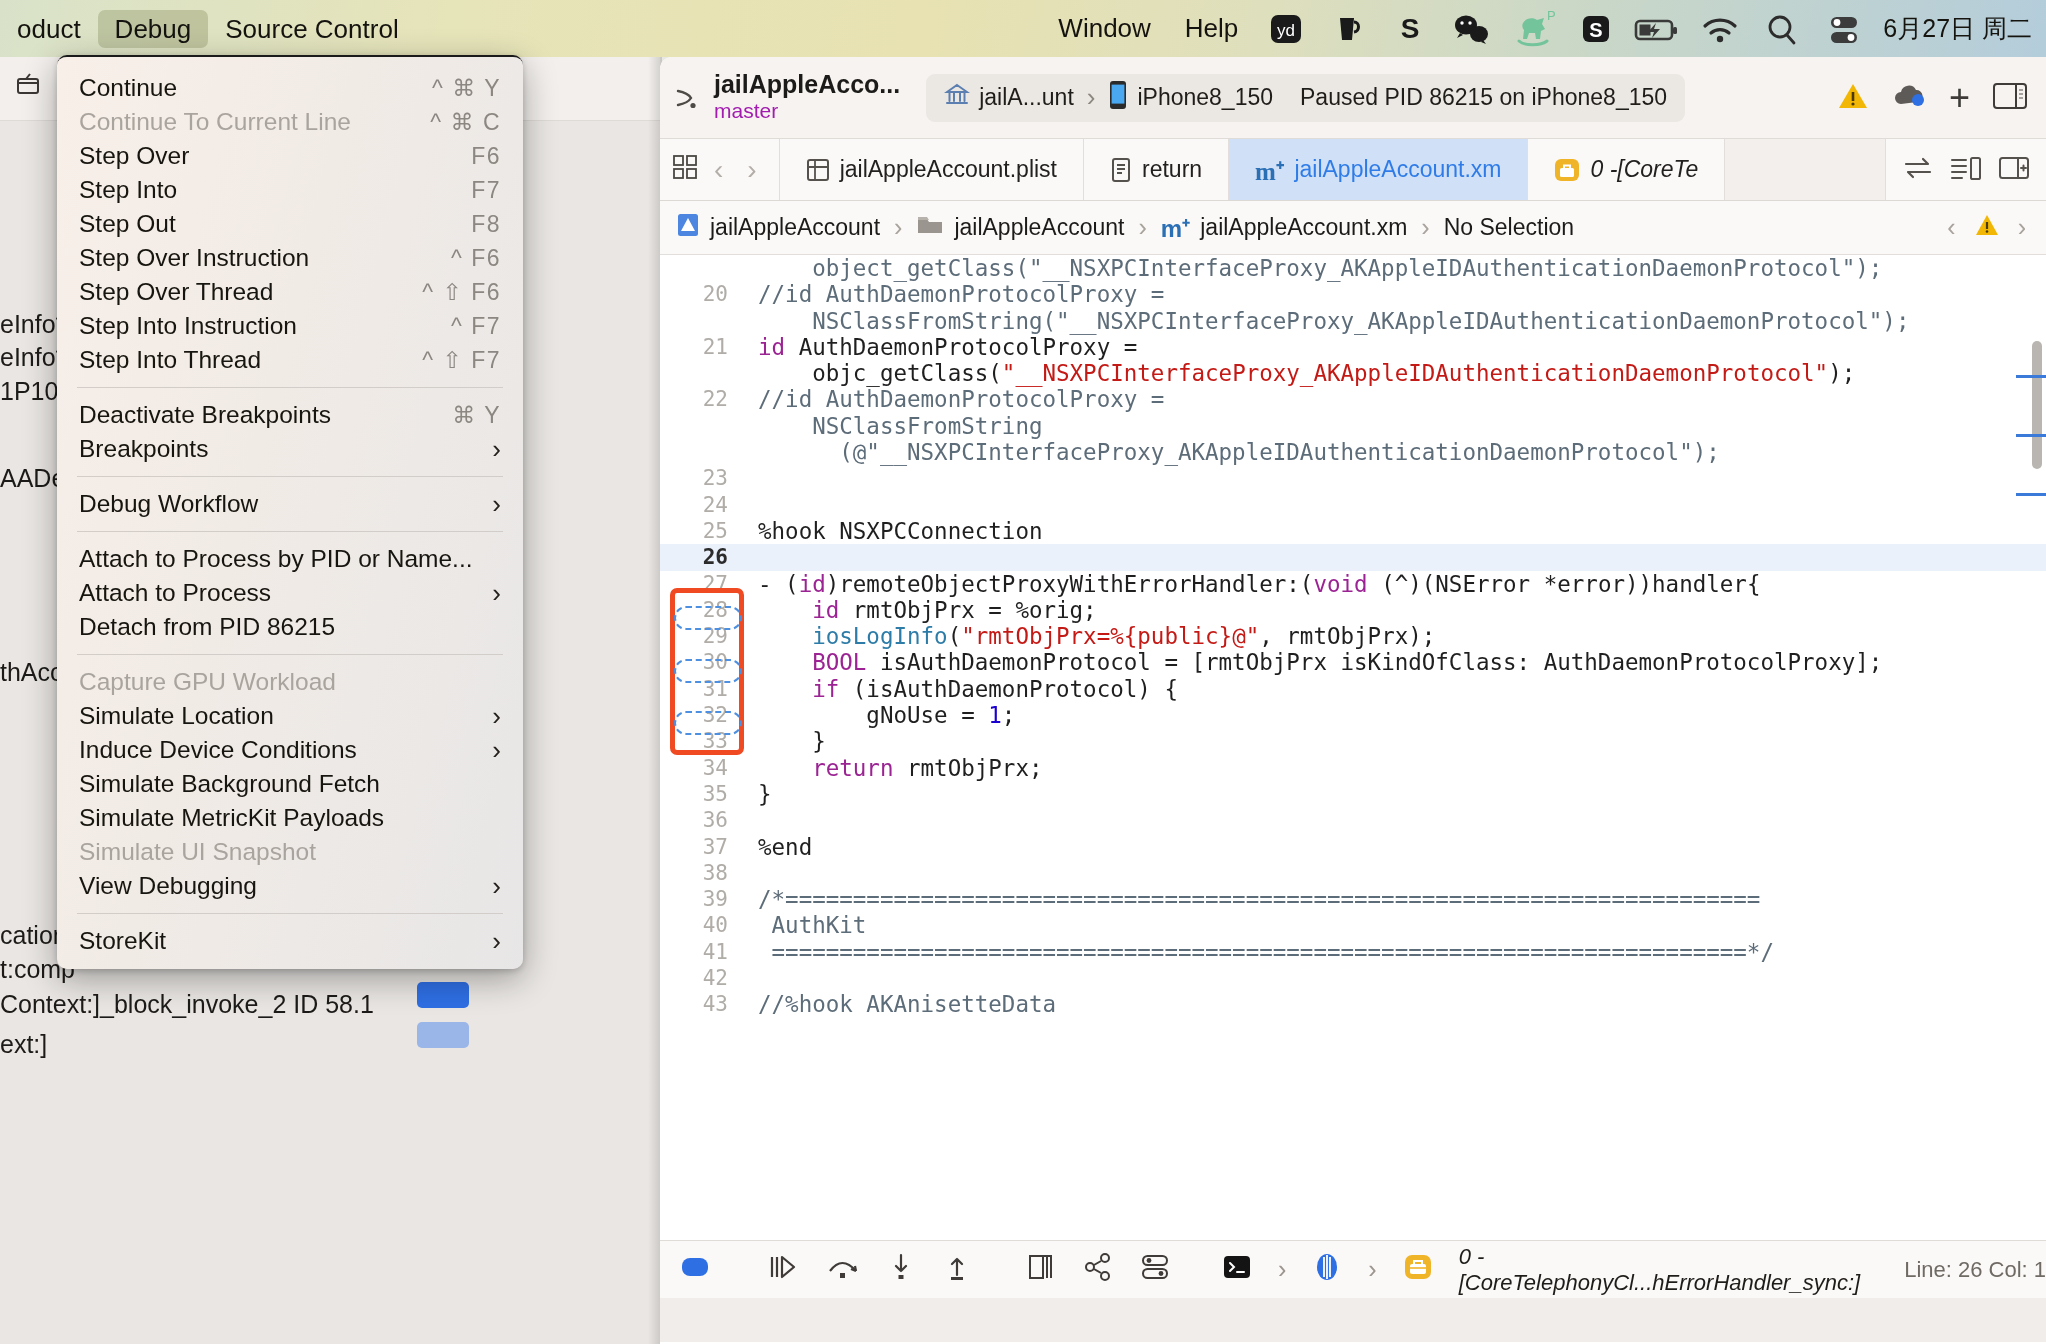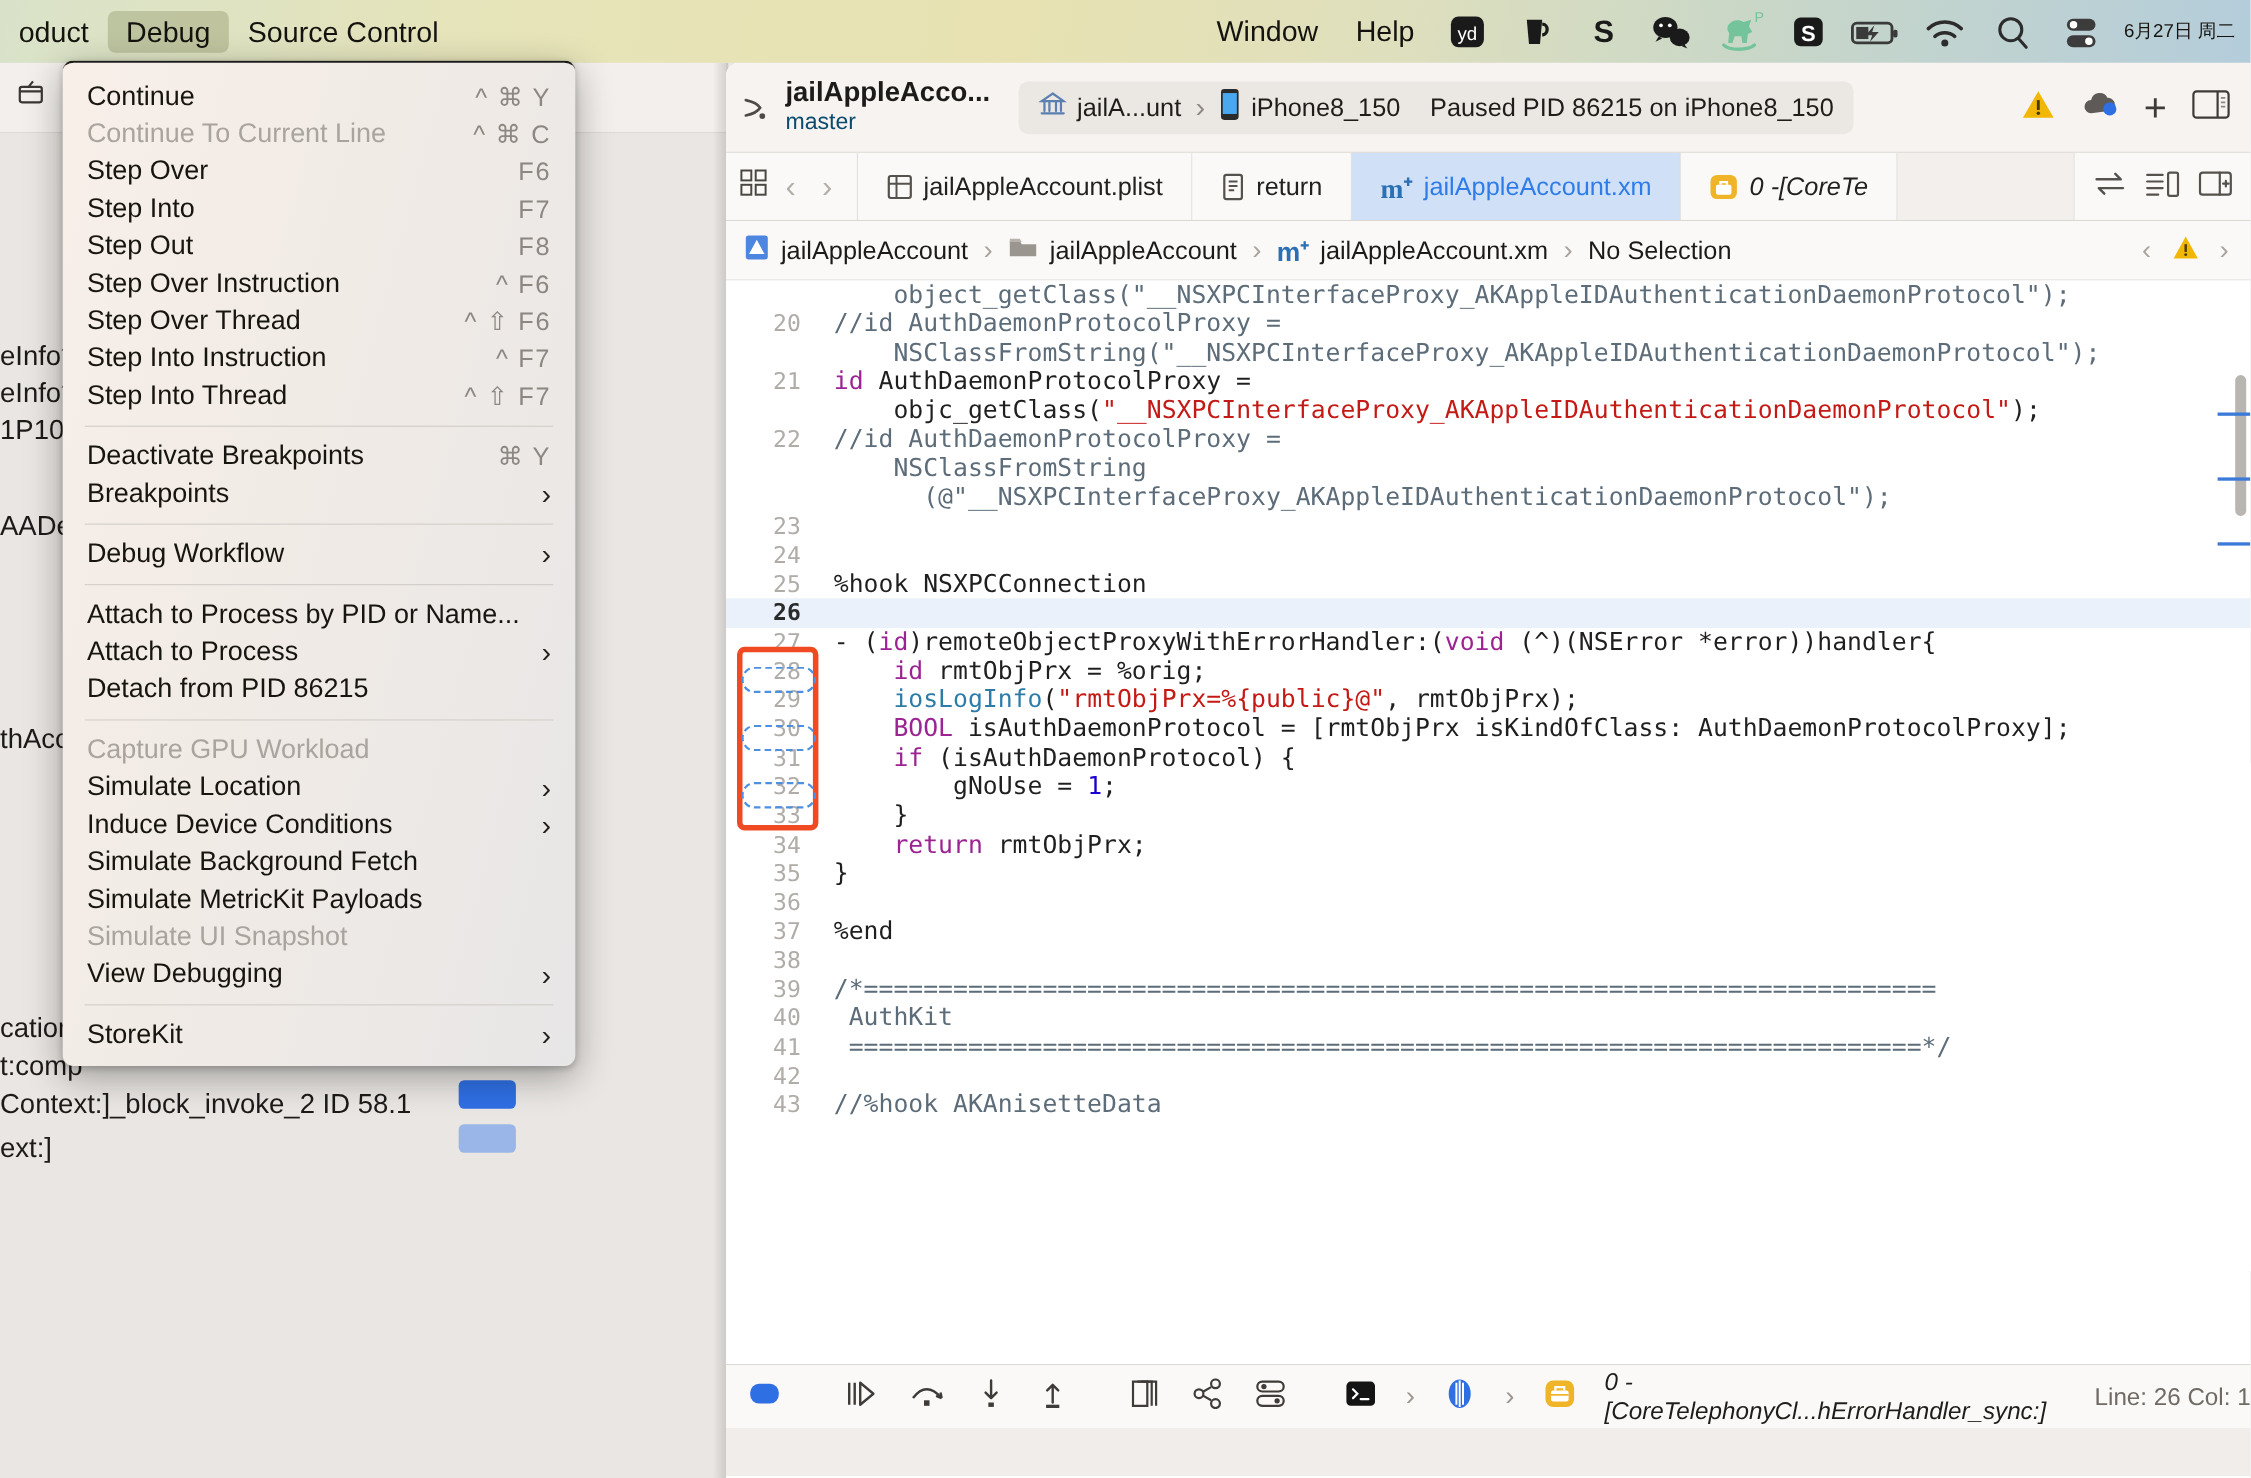--- a/index.html
+++ b/index.html
@@ -19,21 +19,21 @@
   }
   #menubar .mb-left { display: flex; align-items: center; height: 100%; padding-left: 0px; }
   .mb-item {
     font-size: 26px; color: #15130f; padding: 6px 17px; border-radius: 7px;
     white-space: nowrap; line-height: 1;
   }
   .mb-item.selected { background: rgba(120,125,75,0.30); }
   #menubar .mb-right { display: flex; align-items: center; gap: 0px; margin-left: auto; padding-right: 14px; }
   .mb-menu { font-size: 26px; color: #15130f; padding: 6px 17px; white-space: nowrap; }
   .status-ic { display:flex; align-items:center; justify-content:center; width: 62px; height: 40px; }
-  .mb-clock { font-size: 17px; color: #16140f; padding-left: 8px; white-space: nowrap; }
+  .mb-clock { font-size: 25px; color: #16140f; padding-left: 8px; white-space: nowrap; }
 
   
   #debugmenu {
     position: absolute; left: 57px; top: 55px; width: 466px; height: 914px;
     background: #efe9e4;
     border-radius: 10px;
     border-top: 2px solid #1a1a1a;
     box-shadow: 0 10px 34px rgba(0,0,0,0.33), 0 2px 6px rgba(0,0,0,0.18);
     padding: 14px 0 10px 0;
     overflow: hidden;
@@ -63,21 +63,21 @@
     overflow: hidden;
   }
   
   #xtoolbar {
     height: 82px; background: #f6f3f0; display: flex; align-items: center;
     padding: 0 18px 0 10px; border-bottom: 1px solid #dfdbd7;
   }
   .run-icons { display:flex; align-items:center; gap: 2px; }
   .scheme-title { display:flex; flex-direction: column; justify-content:center; margin-left: 10px; }
   .scheme-title .t1 { font-size: 25px; font-weight: bold; color: #1c1b19; line-height: 1.05; }
-  .scheme-title .t2 { font-size: 21px; color: #0c4a6e; line-height: 1.25; }
+  .scheme-title .t2 { font-size: 21px; color: #a21caf; line-height: 1.25; }
   .destpill {
     display:flex; align-items:center; gap: 9px;
     background: #ebe7e3; border-radius: 9px; height: 48px; padding: 0 18px;
     margin-left: 26px; font-size: 23px; color: #1f1d1a; white-space: nowrap;
   }
   .destpill .chev { color:#8d8880; font-size: 26px; font-weight: 300; margin: 0 4px; }
   .tb-right { margin-left:auto; display:flex; align-items:center; gap: 22px; }
 
   
   #xtabs { height: 62px; background: #f2efec; display:flex; align-items:stretch; border-bottom: 1px solid #dcd8d4; }

